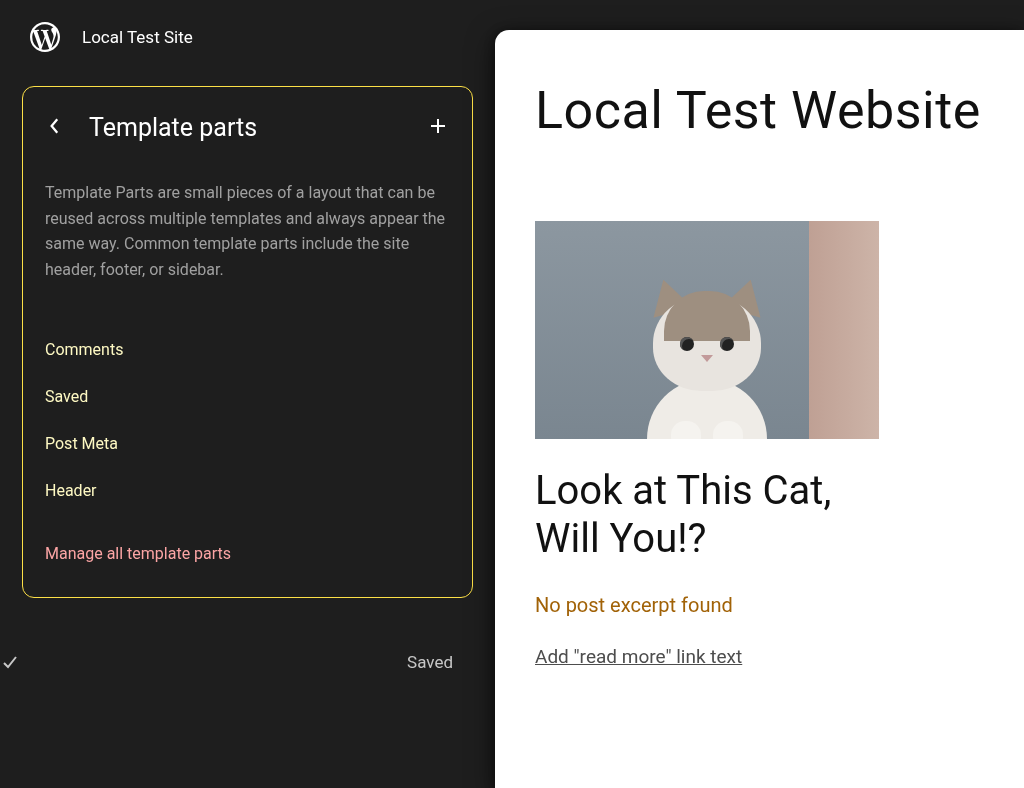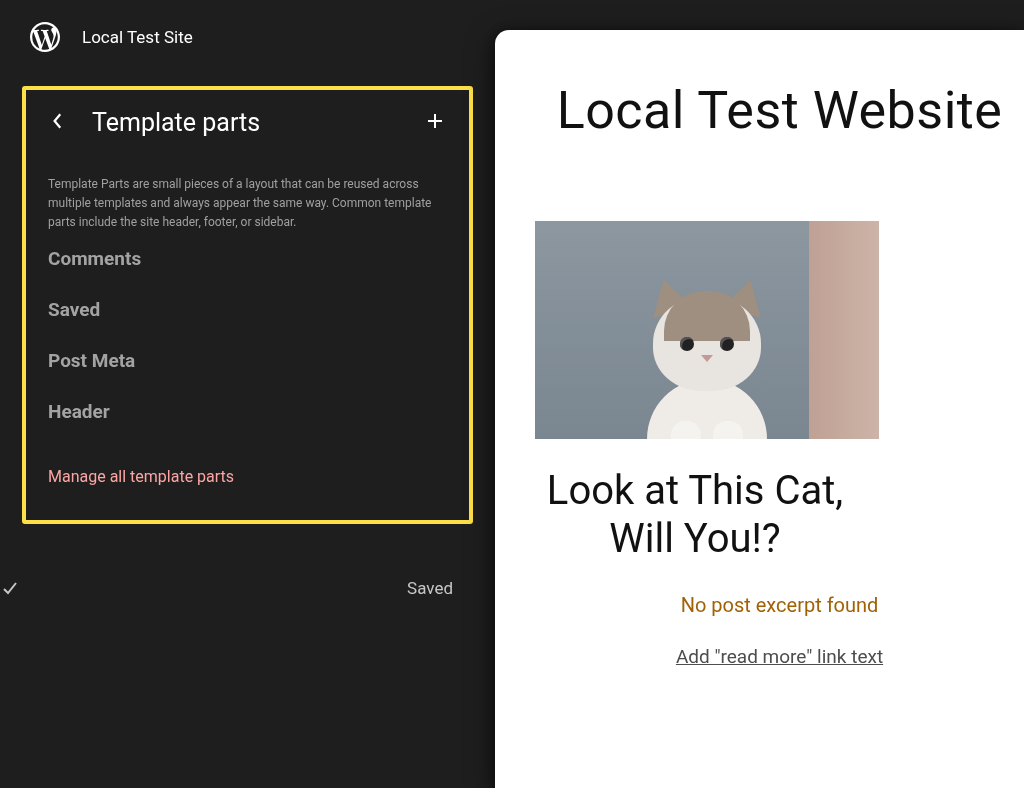--- a/index.html
+++ b/index.html
@@ -21,23 +21,23 @@
     gap: 20px;
   }
   .wp-logo {
     width: 34px; height: 34px;
     display: flex; align-items: center; justify-content: center;
   }
   .site-name { font-size: 17px; color: #fff; font-weight: 400; }
 
   .panel {
     margin: 0 22px;
-    border: 4px solid #fde047;
-    border-radius: 3px;
-    padding: 18px 20px 28px 20px;
+    border: 1px solid #fde047;
+    border-radius: 12px;
+    padding: 26px 20px 28px 20px;
   }
   .panel-header {
     display: flex;
     align-items: center;
     gap: 22px;
     margin-bottom: 38px;
   }
   .back-btn {
     width: 24px; height: 24px;
     display: flex; align-items: center; justify-content: center;
@@ -48,32 +48,32 @@
     color: #fff;
     font-weight: 400;
     flex: 1;
   }
   .add-btn {
     width: 28px; height: 28px;
     display: flex; align-items: center; justify-content: center;
     cursor: pointer;
   }
   .panel-desc {
-    font-size: 12px;
+    font-size: 16px;
     line-height: 1.6;
     color: #a0a0a0;
     padding-left: 2px;
+    margin-bottom: 44px;
   }
   .part-list {}
   .part-item {
-    font-size: 19px;
-    color: #a3a3a3;
+    font-size: 16px;
+    color: #fef9c3;
     padding: 14px 2px;
     cursor: pointer;
-    font-weight: bold;
   }
   .manage-link {
     font-size: 16px;
     color: #fca5a5;
     padding: 20px 2px 6px;
     cursor: pointer;
     margin-top: 10px;
   }
 
   .divider {
@@ -96,21 +96,20 @@
   
   .preview {
     flex: 1;
     background: #fff;
     border-radius: 14px 0 0 0;
     margin-top: 30px;
     padding: 50px 0 0 40px;
     box-shadow: 0 8px 28px rgba(0,0,0,.6), -2px 0 8px rgba(0,0,0,.3);
     position: relative;
     overflow: hidden;
-    text-align: center;
   }
   .preview h1.site-title {
     font-size: 52px;
     font-weight: 400;
     color: #111;
     margin-bottom: 80px;
     letter-spacing: 0.5px;
   }
   .post-image {
     width: 344px;

